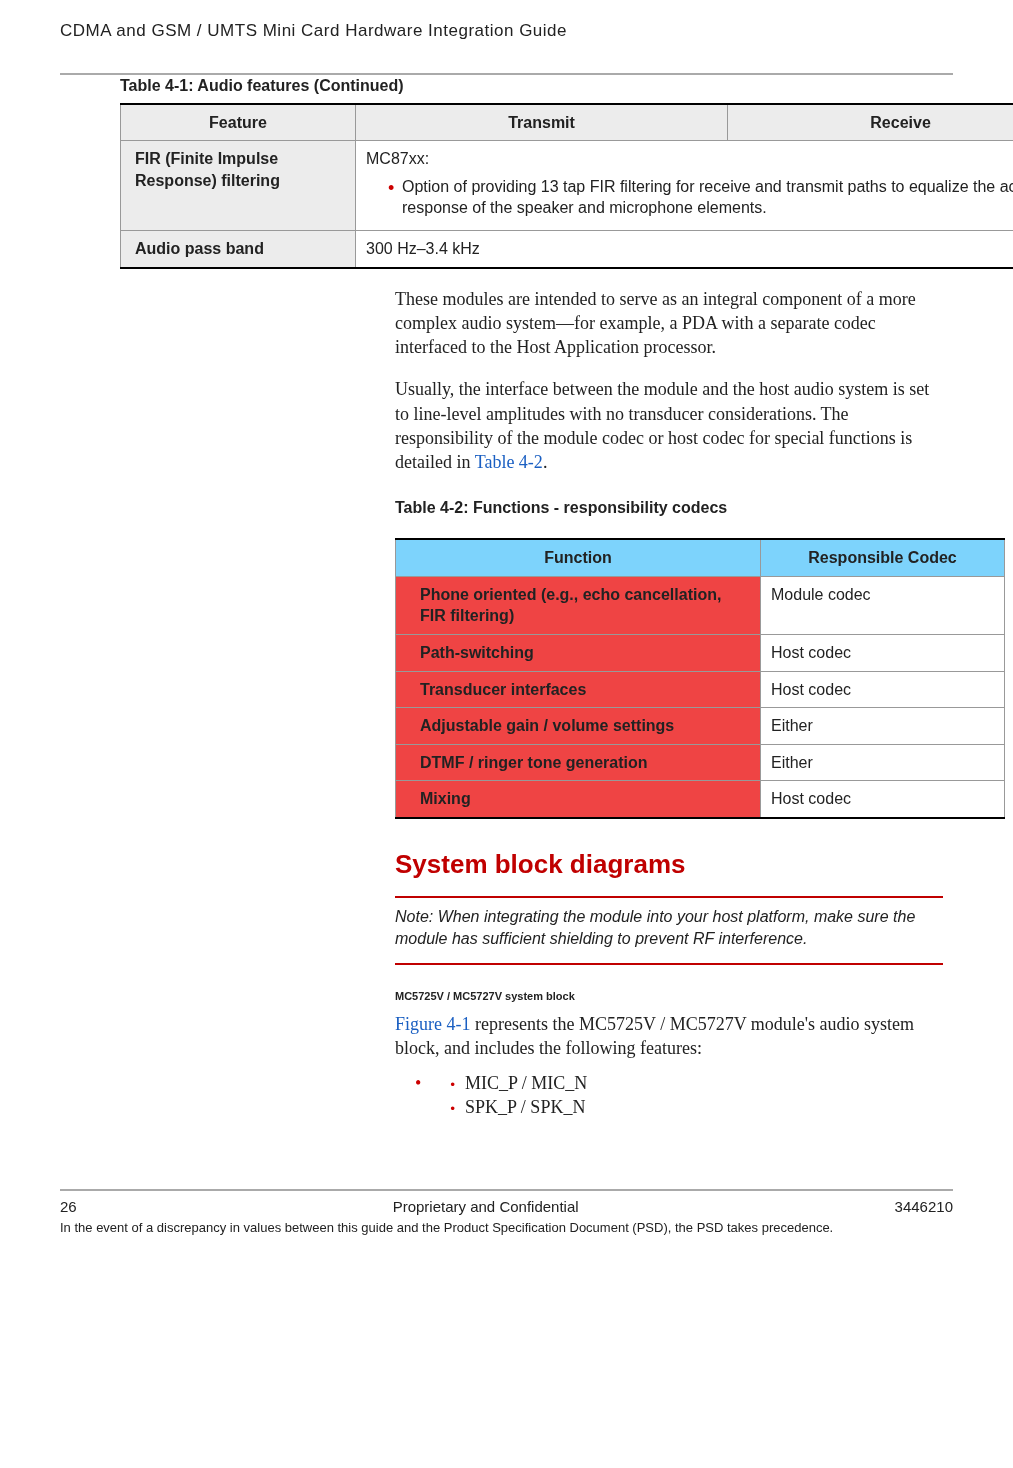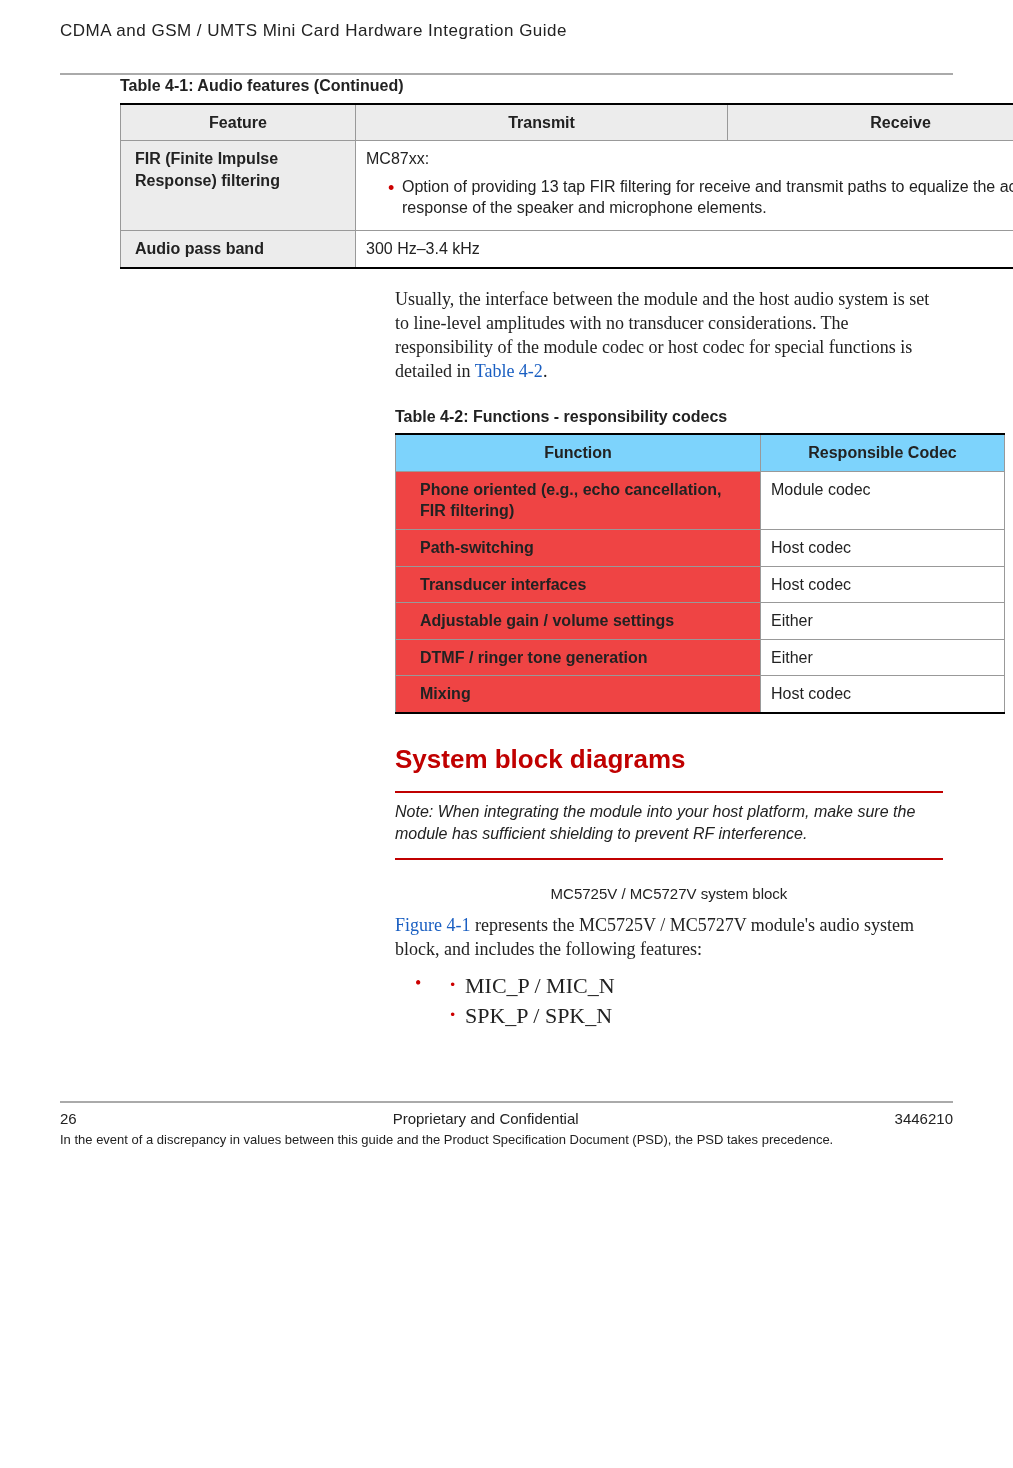--- a/index.html
+++ b/index.html
@@ -88,21 +88,21 @@
     margin: 18px 0 10px 0;
   }
   .link {
     color: #1a5fc2;
   }
   .table42title {
     font-family: Arial, Helvetica, sans-serif;
     font-weight: bold;
     font-size: 16px;
     margin-top: 22px;
-    margin-bottom: 6px;
+    margin-bottom: 20px;
   }
   table.func-table {
     width: 610px;
     border-collapse: collapse;
     border-top: 2.5px solid #000;
     border-bottom: 2.5px solid #000;
   }
   table.func-table th, table.func-table td {
     border: 1px solid #999;
     padding: 7px 10px;
@@ -134,24 +134,23 @@
     margin: 14px 0 8px 0;
   }
   .note {
     font-family: Arial, Helvetica, sans-serif;
     font-style: italic;
     font-size: 16px;
     margin: 6px 0;
   }
   h3.sect {
     font-family: Arial, Helvetica, sans-serif;
-    font-weight: normal;
-    font-size: 15px;
+    font-weight: bold;
+    font-size: 11px;
     margin: 24px 0 8px 0;
-    text-align: center;
   }
   ul.bullets2 {
     margin: 4px 0;
     padding-left: 20px;
   }
   ul.bullets2 > li {
     list-style: none;
     position: relative;
     padding-left: 16px;
     margin-bottom: 4px;
@@ -168,21 +167,21 @@
   }
   ul.inner {
     margin: 4px 0 0 0;
     padding-left: 18px;
   }
   ul.inner li {
     list-style: none;
     position: relative;
     padding-left: 16px;
     font-family: "Book Antiqua", Palatino, serif;
-    font-size: 22px;
+    font-size: 18px;
   }
   ul.inner li::before {
     content: "·";
     color: #c00;
     position: absolute;
     left: 0;
     top: -2px;
     font-size: 22px;
     font-weight: bold;
   }
@@ -232,20 +231,21 @@
         </td>
       </tr>
       <tr>
         <td class="rowhead">Audio pass band</td>
         <td colspan="2">300 Hz–3.4 kHz</td>
       </tr>
     </tbody>
   </table>
 
   <div class="indent-col">
+    <p class="body-para">These modules are intended to serve as an integral component of a more complex audio system—for example, a PDA with a separate codec interfaced to the Host Application processor.</p>
     <p class="body-para">
       <span>Usually, the interface between the module and the host audio system is set to line-level amplitudes with no transducer considerations. The responsibility of the module codec or host codec for special functions is detailed in </span>
       <span class="link">Table 4-2</span><span>.</span>
     </p>
 
     <div class="table42title">Table 4-2:  Functions - responsibility codecs</div>
     <table class="func-table">
       <thead>
         <tr>
           <th>Function</th>

